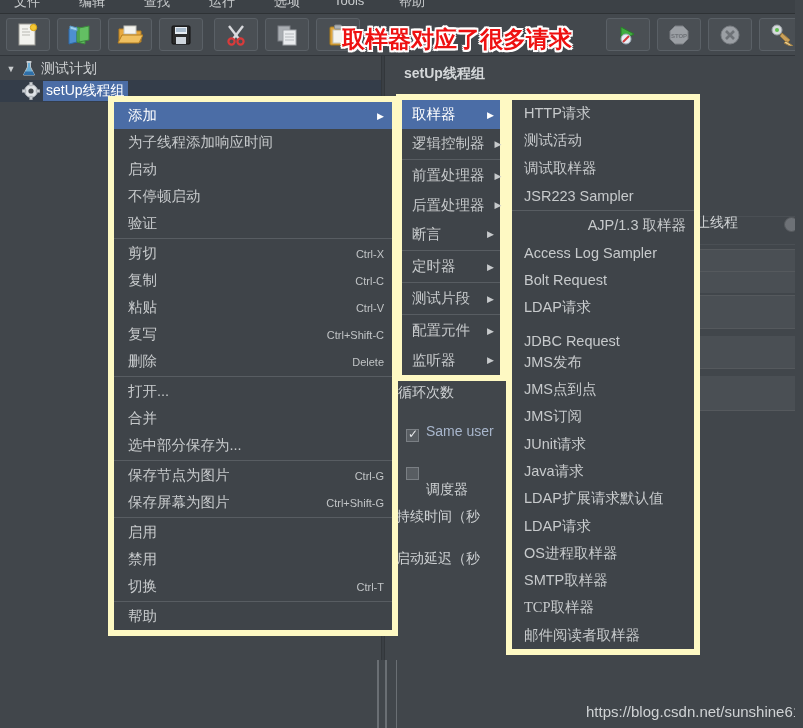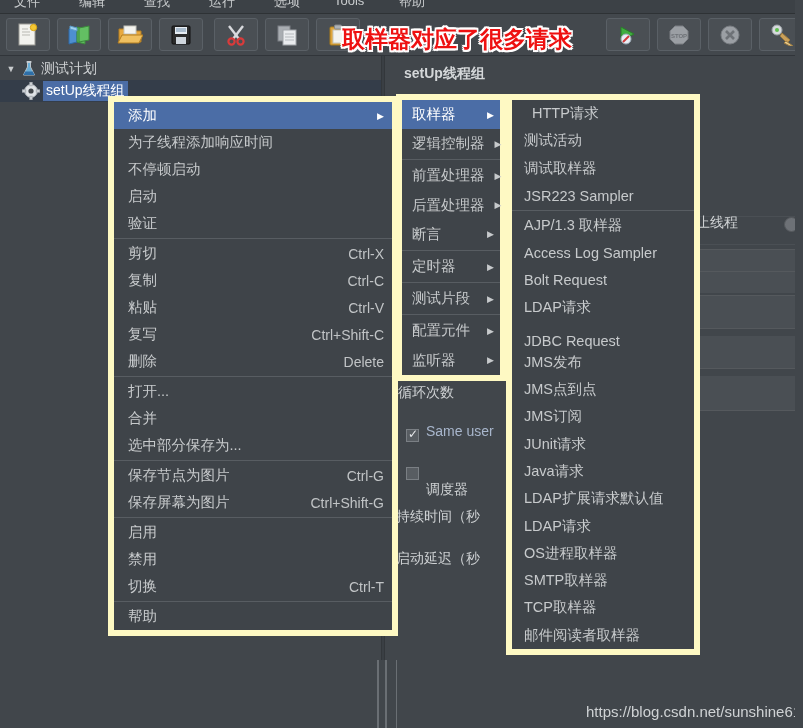--- a/index.html
+++ b/index.html
@@ -157,21 +157,21 @@
     padding: 0 8px 0 14px;
     font-size: 14.5px;
     color: #c7cacc;
     white-space: nowrap;
     box-sizing: border-box;
   }
   .menu .row.hl { background: #4b6da6; color: #ffffff; }
   .menu .row .accel {
     margin-left: auto;
     padding-left: 26px;
-    font-size: 14px;
+    font-size: 11px;
     color: #c1c4c6;
   }
   .menu .row .arrow {
     margin-left: auto;
     padding-left: 18px;
     font-size: 9px;
     color: #c7cacc;
   }
   .menu .row.hl .arrow { color: #ffffff; }
   .menu .sepline { height: 1px; background: #585d62; margin: 1px 0; }
@@ -409,24 +409,24 @@
 
   <div class="menu" id="menu-context" style="left:108px; top:96px; width:290px;">
       <div class="row hl" style="height: 27px;">
         <span>添加</span>
         <span class="arrow">▶</span>
       </div>
       <div class="row" style="height: 27px;">
         <span>为子线程添加响应时间</span>
       </div>
       <div class="row" style="height: 27px;">
+        <span>启动</span>
+      </div>
+      <div class="row" style="height: 27px;">
         <span>不停顿启动</span>
-      </div>
-      <div class="row" style="height: 27px;">
-        <span>启动</span>
       </div>
       <div class="row" style="height: 27px;">
         <span>验证</span>
       </div>
       <div class="sepline"></div>
       <div class="row" style="height: 27px;">
         <span>剪切</span>
         <span class="accel">Ctrl-X</span>
       </div>
       <div class="row" style="height: 27px;">
@@ -518,34 +518,34 @@
         <span>配置元件</span>
         <span class="arrow">▶</span>
       </div>
       <div class="row" style="height: 29.2px;">
         <span>监听器</span>
         <span class="arrow">▶</span>
       </div>
     </div>
 
   <div class="menu" id="menu-samplertypes" style="left:506px; top:94px; width:194px;">
-      <div class="row" style="height: 27.3px; margin-left: 8px;">
+      <div class="row" style="height: 27.3px;">
         <span>HTTP请求</span>
       </div>
       <div class="row" style="height: 27.3px;">
         <span>测试活动</span>
       </div>
       <div class="row" style="height: 27.3px;">
         <span>调试取样器</span>
       </div>
       <div class="row" style="height: 27.3px;">
         <span>JSR223 Sampler</span>
       </div>
       <div class="sepline"></div>
-      <div class="row" style="height: 27.3px;">
+      <div class="row" style="height: 27.3px; justify-content: flex-end;">
         <span>AJP/1.3 取样器</span>
       </div>
       <div class="row" style="height: 27.3px;">
         <span>Access Log Sampler</span>
       </div>
       <div class="row" style="height: 27.3px;">
         <span>Bolt Request</span>
       </div>
       <div class="row" style="height: 27.3px;">
         <span>LDAP请求</span>
@@ -573,21 +573,21 @@
       </div>
       <div class="row" style="height: 27.3px;">
         <span>LDAP请求</span>
       </div>
       <div class="row" style="height: 27.3px;">
         <span>OS进程取样器</span>
       </div>
       <div class="row" style="height: 27.3px;">
         <span>SMTP取样器</span>
       </div>
-      <div class="row" style="height: 27.3px;">
+      <div class="row" style="height: 27.3px; font-family: Liberation Serif, serif;">
         <span>TCP取样器</span>
       </div>
       <div class="row" style="height: 27.3px;">
         <span>邮件阅读者取样器</span>
       </div>
     </div>
 
   <div class="annot" style="left:342px; top:24px;">取样器对应了很多请求</div>
 
   <div class="watermark" style="left:586px; top:703px;">https://blog.csdn.net/sunshine612</div>

